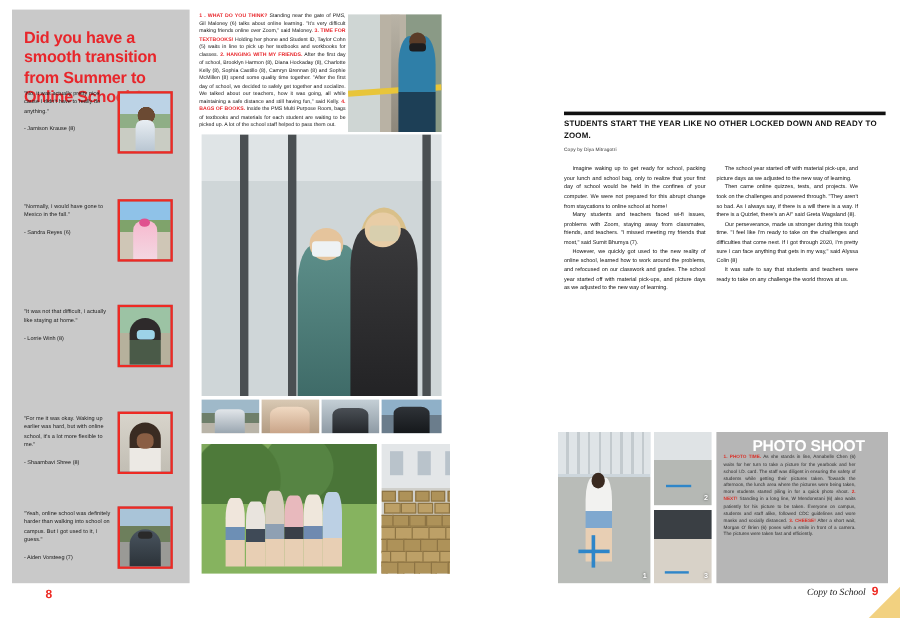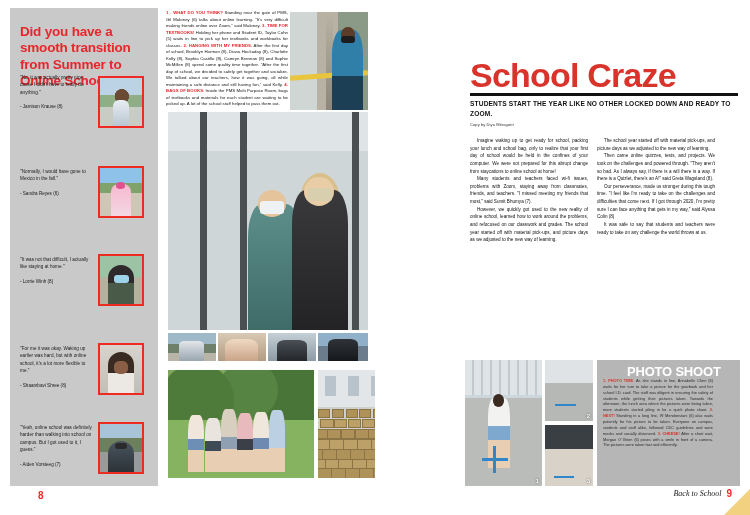--- a/index.html
+++ b/index.html
@@ -390,21 +390,20 @@
         <div class="bag" style="left: 34%; top: 91.2%; width: 16%; height: 12.8%; background: rgb(174, 146, 89);"></div>
         <div class="bag" style="left: 45.5%; top: 91.2%; width: 16%; height: 12.8%; background: rgb(174, 146, 89);"></div>
         <div class="bag" style="left: 57%; top: 91.2%; width: 16%; height: 12.8%; background: rgb(174, 146, 89);"></div>
         <div class="bag" style="left: 68.5%; top: 91.2%; width: 16%; height: 12.8%; background: rgb(174, 146, 89);"></div>
         <div class="bag" style="left: 80%; top: 91.2%; width: 16%; height: 12.8%; background: rgb(174, 146, 89);"></div>
       </div>
   </div>
 
   <div class="right-page">
 
-    <div class="headline2">School Craze</div>
     <div class="rule"></div>
     <div class="deck">STUDENTS START THE YEAR LIKE NO OTHER LOCKED DOWN AND READY TO ZOOM.</div>
     <div class="byline">Copy by Diya Mitragotri</div>
 
     <div class="col col-1" id="col1">
         <p>Imagine waking up to get ready for school, packing your lunch and school bag, only to realize that your first day of school would be held in the confines of your computer. We were not prepared for this abrupt change from staycations to online school at home!</p>
         <p>Many students and teachers faced wi-fi issues, problems with Zoom, staying away from classmates, friends, and teachers. "I missed meeting my friends that most," said Sumit Bhumya (7).</p>
         <p>However, we quickly got used to the new reality of online school, learned how to work around the problems, and refocused on our classwork and grades. The school year started off with material pick-ups, and picture days as we adjusted to the new way of learning.</p>
       </div>
     <div class="col col-2" id="col2">
@@ -431,18 +430,18 @@
         <div class="ps-x" style="left:20%; top:72%; width:44%; height:2px;"></div>
         <div class="ps-num">2</div>
       </div>
       <div class="ps-sub bot">
         <div class="ps-x" style="left:18%; top:84%; width:42%; height:2px;"></div>
         <div class="ps-num">3</div>
       </div>
     </div>
 
     <div class="footer-right">
-      <span class="footer-script">Back to School</span>
+      <span class="footer-script">Copy to School</span>
       <span class="page-num-right">9</span>
     </div>
     <div class="corner-fold"></div>
   </div>
 </div>
 
 </body></html>

